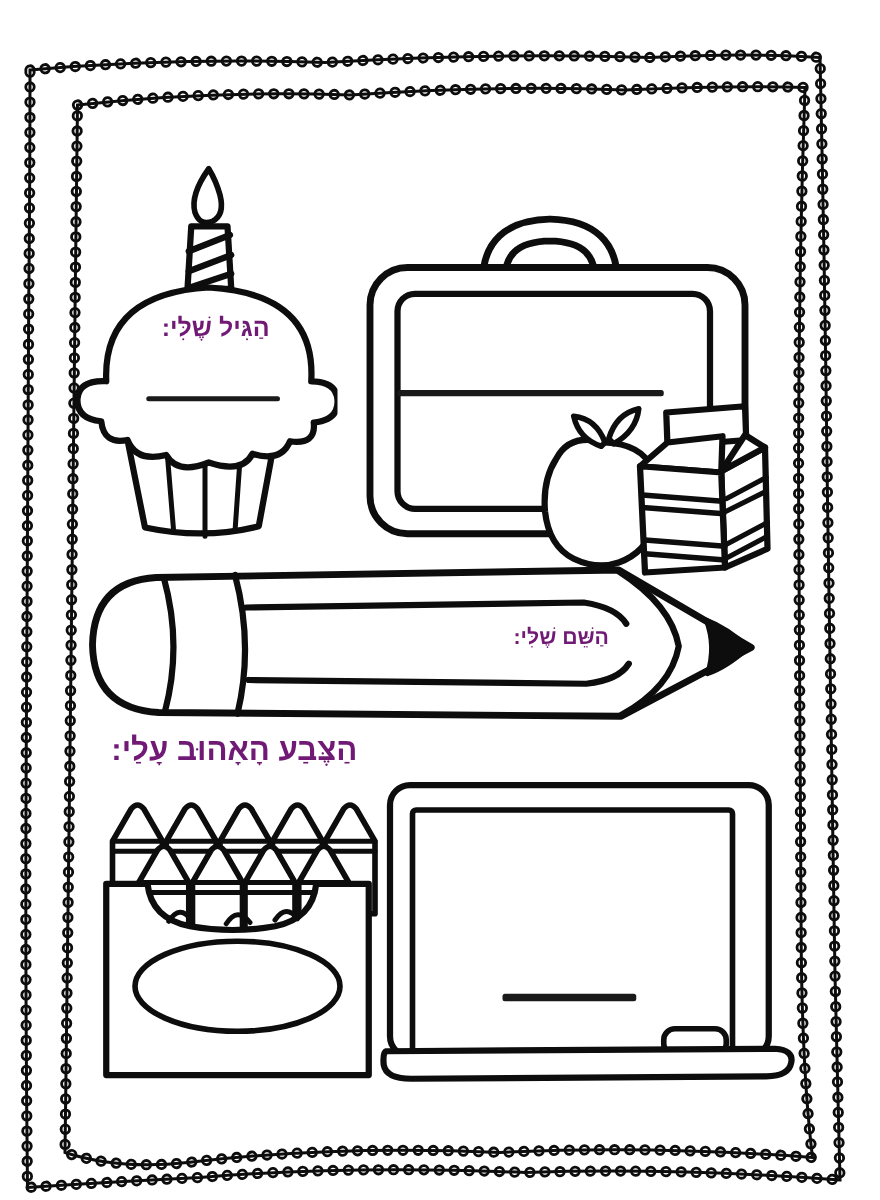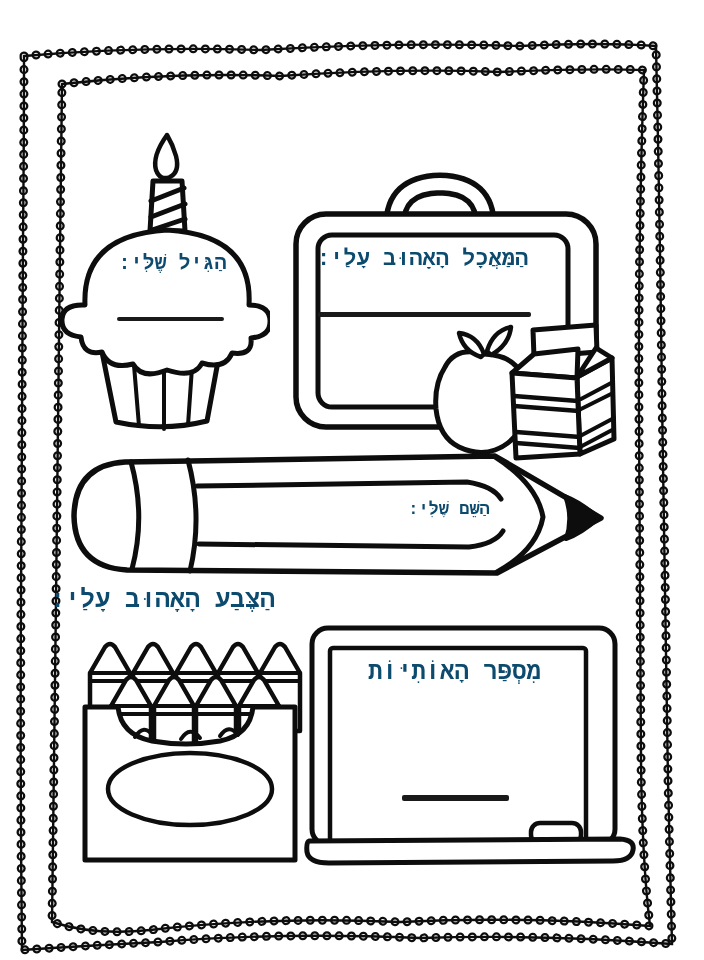--- a/index.html
+++ b/index.html
@@ -9,26 +9,26 @@
     background:#ffffff;
     overflow:hidden;
     font-family:"DejaVu Sans","DejaVu Serif",sans-serif;
   }
   .abs{position:absolute;}
   .label{
     position:absolute;
     direction:rtl;
     unicode-bidi:embed;
     font-weight:bold;
-    color:#0c4a6e;
+    color:#701a75;
     white-space:nowrap;
-    font-family:Liberation Mono, monospace;
+    font-family:Liberation Sans, sans-serif;
   }
   .label.center{text-align:center;}
-  .label.right{text-align:left;}
+  .label.right{text-align:center;}
   .answer-line{
     position:absolute;
     background:#1a1a1a;
     border-radius:2px;
   }
   svg{display:block;}
   .stroke{fill:none;stroke:#0d0d0d;stroke-linecap:round;stroke-linejoin:round;}
   .fillw{fill:#ffffff;stroke:#0d0d0d;stroke-linecap:round;stroke-linejoin:round;}
 </style>
 </head>
@@ -117,25 +117,23 @@
   <svg class="abs" style="left:295px;top:612px" width="345" height="262" viewBox="0 0 345 262">
     <rect class="fillw" stroke-width="5" x="17" y="16" width="303" height="217" rx="16"></rect>
     <rect class="stroke" stroke-width="4.5" x="35" y="36" width="256" height="196" rx="3"></rect>
     <rect class="fillw" stroke-width="4.5" x="236" y="211" width="50" height="21" rx="9"></rect>
     <path class="fillw" stroke-width="5" d="M14,229 L325,227 Q340,228 338,238 Q336,249 318,249 L34,251 Q14,251 12,240 Q11,230 14,229 Z"></path>
   </svg>
 
   <div class="label center" style="left:105px;top:252px;width:135px;font-size:20px;">הַגִּיל שֶׁלִּי:</div>
   <div class="answer-line" style="left:117px;top:317px;width:107px;height:4px;"></div>
 
-  <div class="label center" style="left:315px;top:247px;width:215px;font-size:22px;">הַמַּאֲכָל הָאָהוּב עָלַי:</div>
   <div class="answer-line" style="left:318px;top:312px;width:213px;height:5px;"></div>
 
   <div class="label center" style="left:388px;top:500px;width:122px;font-size:17px;">הַשֵּׁם שֶׁלִּי:</div>
 
   <div class="label right" style="left:50px;top:586px;width:275px;font-size:25px;">הַצֶּבַע הָאָהוּב עָלַי:</div>
 
   <div class="label right" style="left:368px;top:654px;width:222px;font-size:24px;line-height:37px;">
-    <div>מִסְפַּר הָאוֹתִיּוֹת</div>
   </div>
   <div class="answer-line" style="left:402px;top:795px;width:107px;height:6px;"></div>
 
 </div>
 
 </body></html>

